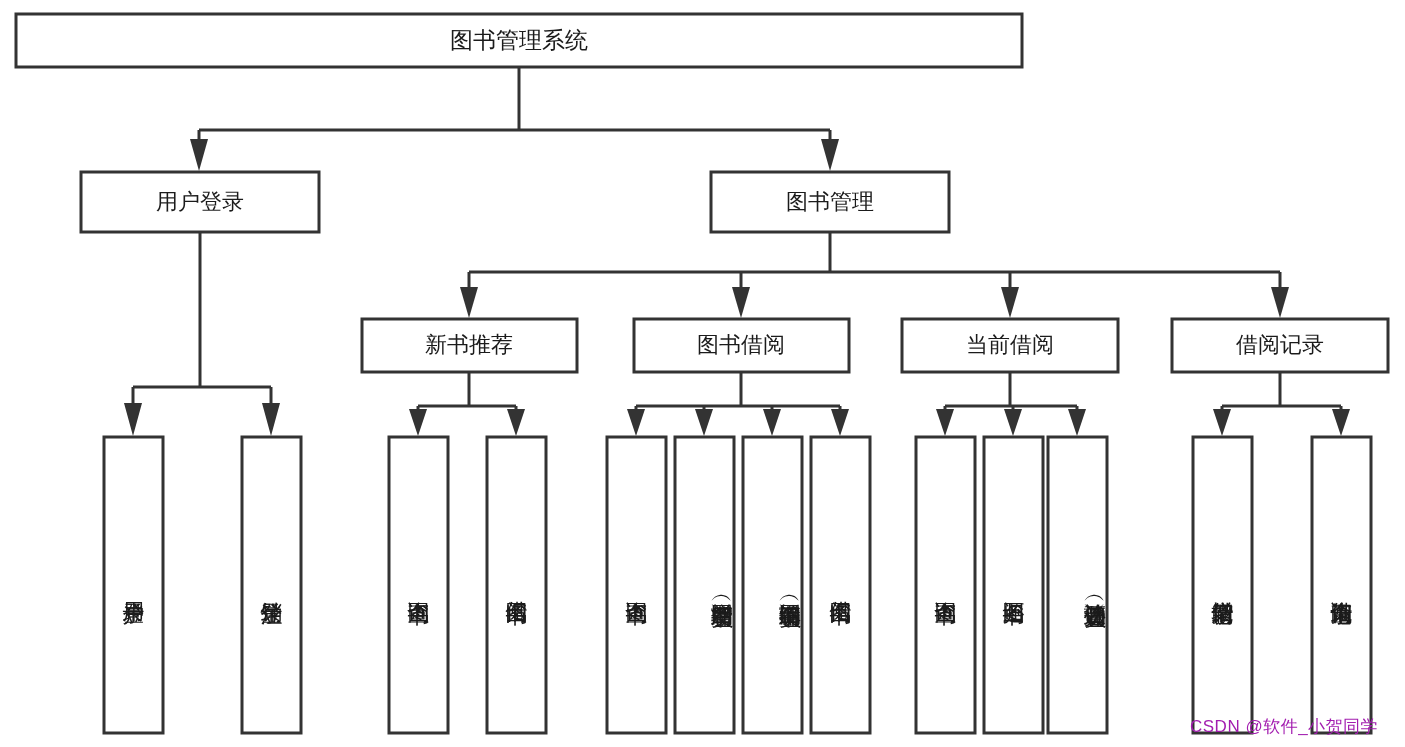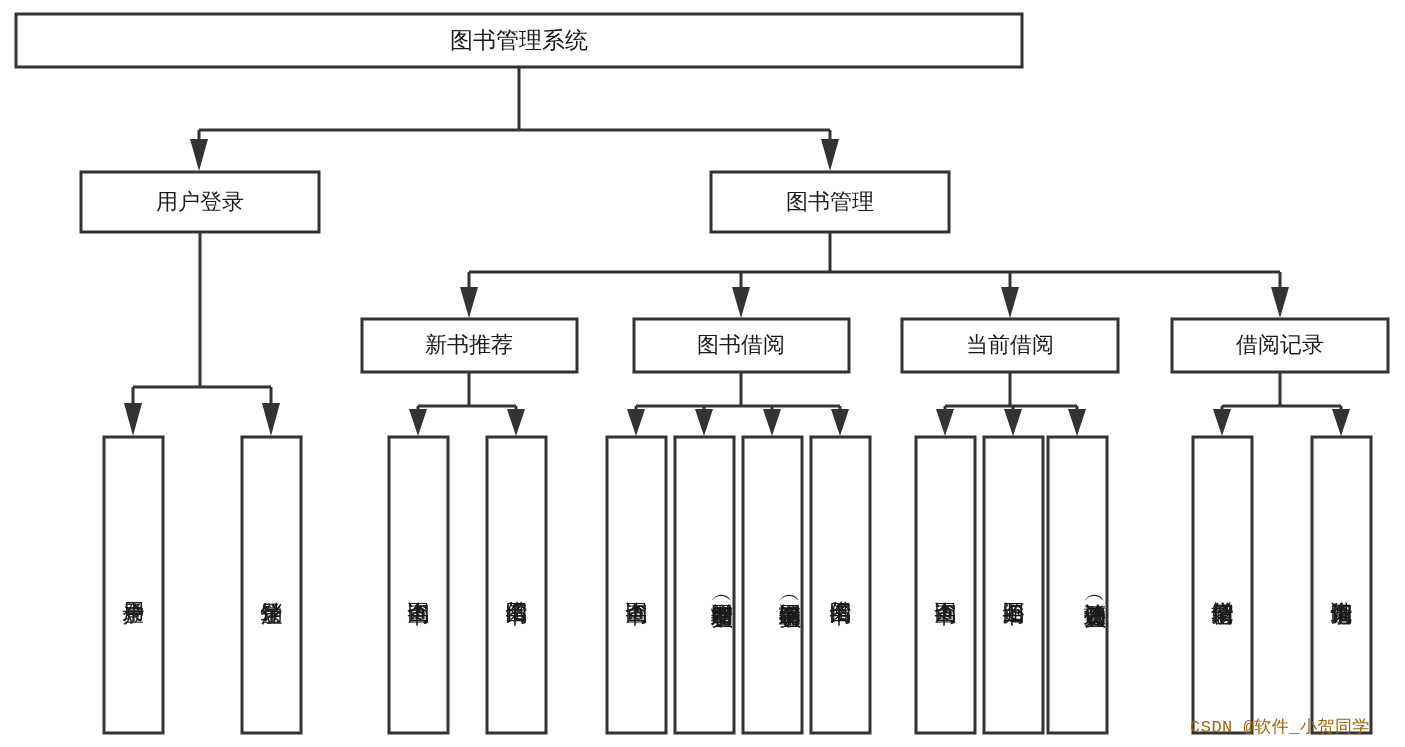--- a/index.html
+++ b/index.html
@@ -58,23 +58,23 @@
     font-family: "Liberation Sans", "DejaVu Sans", sans-serif;
     font-size: 22px;
     line-height: 1.08;
     color: #1b1b1b;
     letter-spacing: 0.5px;
     white-space: nowrap;
     pointer-events: none;
   }
   .watermark {
     position: absolute;
-    font-family: Liberation Mono, monospace;
+    font-family: Liberation Sans, sans-serif;
     font-size: 17px;
-    color: #a16207;
+    color: #a21caf;
     white-space: nowrap;
     letter-spacing: 0.5px;
   }
 </style>
 </head>
 <body>
 
 <div id="diagram-root">
 
   <svg id="flowchart" viewBox="0 0 1405 747">

